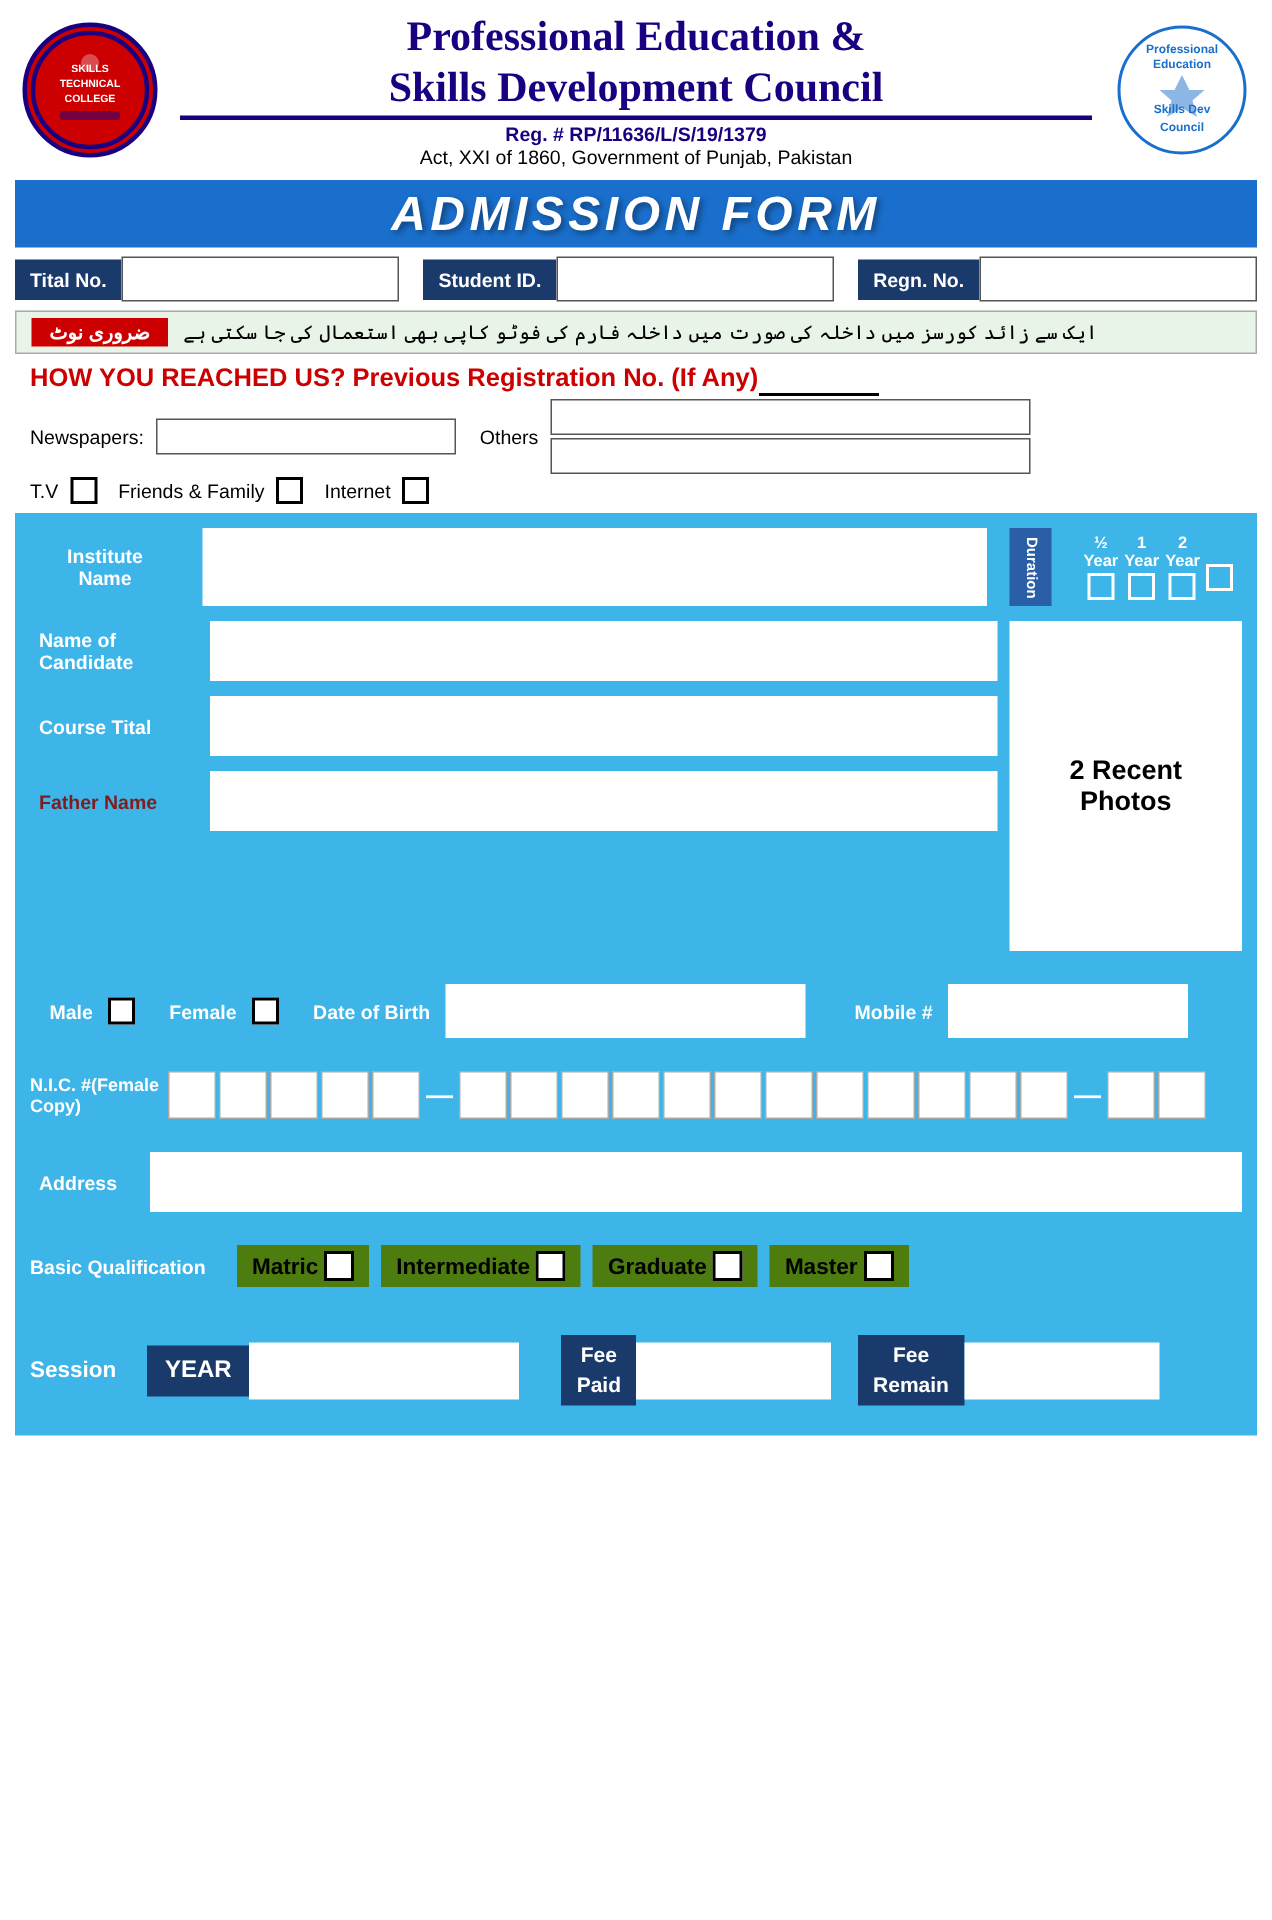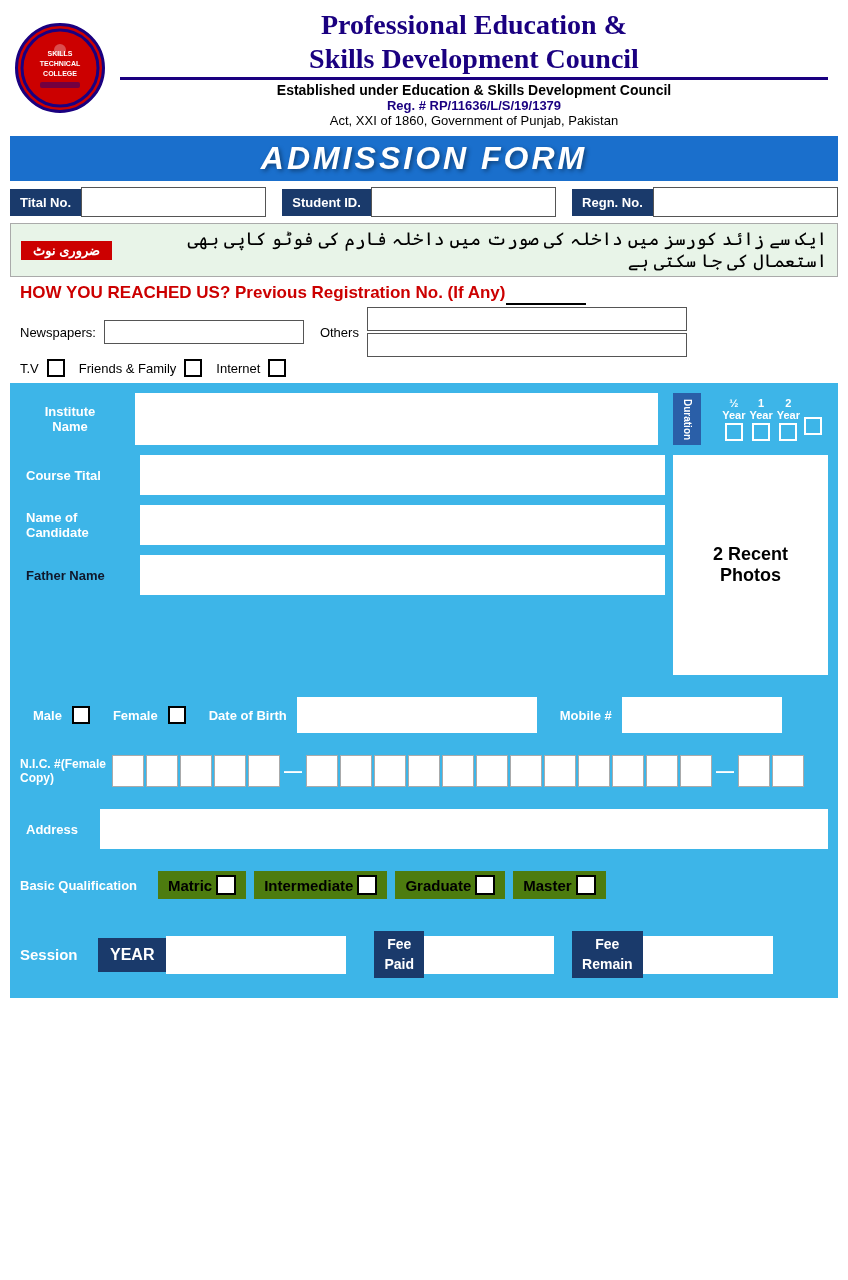--- a/index.html
+++ b/index.html
@@ -106,21 +106,21 @@
     }
     .note-badge {
       background: #cc0000;
       color: #fff;
       font-weight: bold;
       padding: 2px 12px;
       font-size: 13px;
       white-space: nowrap;
     }
     .note-text {
-      font-size: 18px;
+      font-size: 13px;
       color: #000;
       direction: rtl;
       font-family: Arial, sans-serif;
     }
     .how-reached {
       margin: 6px 10px 2px;
       font-size: 17px;
       font-weight: bold;
       color: #000;
     }
@@ -245,23 +245,32 @@
         <text x="40" y="48" text-anchor="middle" fill="#fff" font-size="7" font-weight="bold">COLLEGE</text>
         <circle cx="40" cy="22" r="6" fill="#fff" opacity="0.3"></circle>
         <rect x="20" y="54" width="40" height="6" fill="#1a0080" opacity="0.5" rx="2"></rect>
       </svg>
     </div>
   </div>
   <div class="header-center">
     <div class="header-title">Professional Education &amp;</div>
     <div class="header-title">Skills Development Council</div>
     <div class="divider-blue"></div>
-    <div class="header-subtitle">Established under Education &amp; Skills Development Council</div>
     <div class="header-reg">Reg. # RP/11636/L/S/19/1379</div>
     <div class="header-act">Act, XXI of 1860, Government of Punjab, Pakistan</div>
+  </div>
+  <div class="header-logo-right">
+    <svg width="90" height="90" viewBox="0 0 90 90">
+      <circle cx="45" cy="45" r="42" fill="none" stroke="#1a6fcc" stroke-width="2"></circle>
+      <text x="45" y="20" text-anchor="middle" fill="#1a6fcc" font-size="8" font-weight="bold">Professional</text>
+      <text x="45" y="30" text-anchor="middle" fill="#1a6fcc" font-size="8" font-weight="bold">Education</text>
+      <text x="45" y="60" text-anchor="middle" fill="#1a6fcc" font-size="8" font-weight="bold">Skills Dev</text>
+      <text x="45" y="72" text-anchor="middle" fill="#1a6fcc" font-size="8" font-weight="bold">Council</text>
+      <polygon points="45,35 50,45 60,45 52,52 55,63 45,57 35,63 38,52 30,45 40,45" fill="#1a6fcc" opacity="0.5"></polygon>
+    </svg>
   </div>
 </div>
 
 <div class="admission-title-bar">
   <span>ADMISSION FORM</span>
 </div>
 
 <div class="batch-row">
   <div class="field-label-dark">Tital No.</div>
   <input class="field-input" type="text" style="">
@@ -332,51 +341,51 @@
         <span style="color:#3db5e8;font-size:11px;">&nbsp;&nbsp;</span>
         <div class="dur-checkbox"></div>
       </div>
     </div>
   </div>
 
   <div style="display:flex;align-items:stretch;margin-bottom:10px;gap:0;">
     <div style="flex:1;display:flex;flex-direction:column;gap:10px;">
 
       <div style="display:flex;align-items:center;gap:0;">
+        <div style="color:#fff;font-weight:bold;font-size:13px;width:120px;min-width:120px;padding:4px 6px;">Name of Candidate</div>
+        <input type="text" style="background: rgb(255, 255, 255); border: none; flex: 1 1 0%; min-height: 40px; padding: 4px 6px; font-size: 13px;">
+      </div>
+
+      <div style="display:flex;align-items:center;gap:0;">
         <div style="color:#fff;font-weight:bold;font-size:13px;width:120px;min-width:120px;padding:4px 6px;">Course Tital</div>
         <input type="text" style="background: rgb(255, 255, 255); border: none; flex: 1 1 0%; min-height: 40px; padding: 4px 6px; font-size: 13px;">
       </div>
 
       <div style="display:flex;align-items:center;gap:0;">
-        <div style="color:#fff;font-weight:bold;font-size:13px;width:120px;min-width:120px;padding:4px 6px;">Name of Candidate</div>
-        <input type="text" style="background: rgb(255, 255, 255); border: none; flex: 1 1 0%; min-height: 40px; padding: 4px 6px; font-size: 13px;">
-      </div>
-
-      <div style="display:flex;align-items:center;gap:0;">
-        <div style="color:#0f172a;font-weight:bold;font-size:13px;width:120px;min-width:120px;padding:4px 6px;">Father Name</div>
+        <div style="color:#7f1d1d;font-weight:bold;font-size:13px;width:120px;min-width:120px;padding:4px 6px;">Father Name</div>
         <input type="text" style="background: rgb(255, 255, 255); border: none; flex: 1 1 0%; min-height: 40px; padding: 4px 6px; font-size: 13px;">
       </div>
     </div>
 
     <div class="photos-box">
       <span style="white-space:pre-line;font-size:18px;font-weight:bold;text-align:center;">2 Recent
 Photos</span>
     </div>
   </div>
 
   <div class="spacer-row"></div>
 
   <div style="display:flex;align-items:center;gap:10px;margin-bottom:10px;flex-wrap:wrap;">
     <span class="gender-label">Male</span>
     <div class="checkbox-small"></div>
     <span class="gender-label">Female</span>
     <div class="checkbox-small"></div>
     <span class="gender-label">Date of Birth</span>
     <input type="text" style="background: rgb(255, 255, 255); border: none; height: 36px; width: 240px; padding: 4px;">
-    <span class="gender-label" style="">Mobile #</span>
+    <span class="gender-label" style="margin-left:10px;">Mobile #</span>
     <input type="text" style="background: rgb(255, 255, 255); border: none; height: 36px; width: 160px; padding: 4px;">
   </div>
 
   <div class="spacer-row"></div>
 
   <div style="display:flex;align-items:center;gap:2px;margin-bottom:10px;flex-wrap:wrap;">
     <span style="color:#fff;font-weight:bold;font-size:12px;width:90px;min-width:90px;">N.I.C. #(Female Copy)</span>
     <div class="nic-box"></div>
     <div class="nic-box"></div>
     <div class="nic-box"></div>

